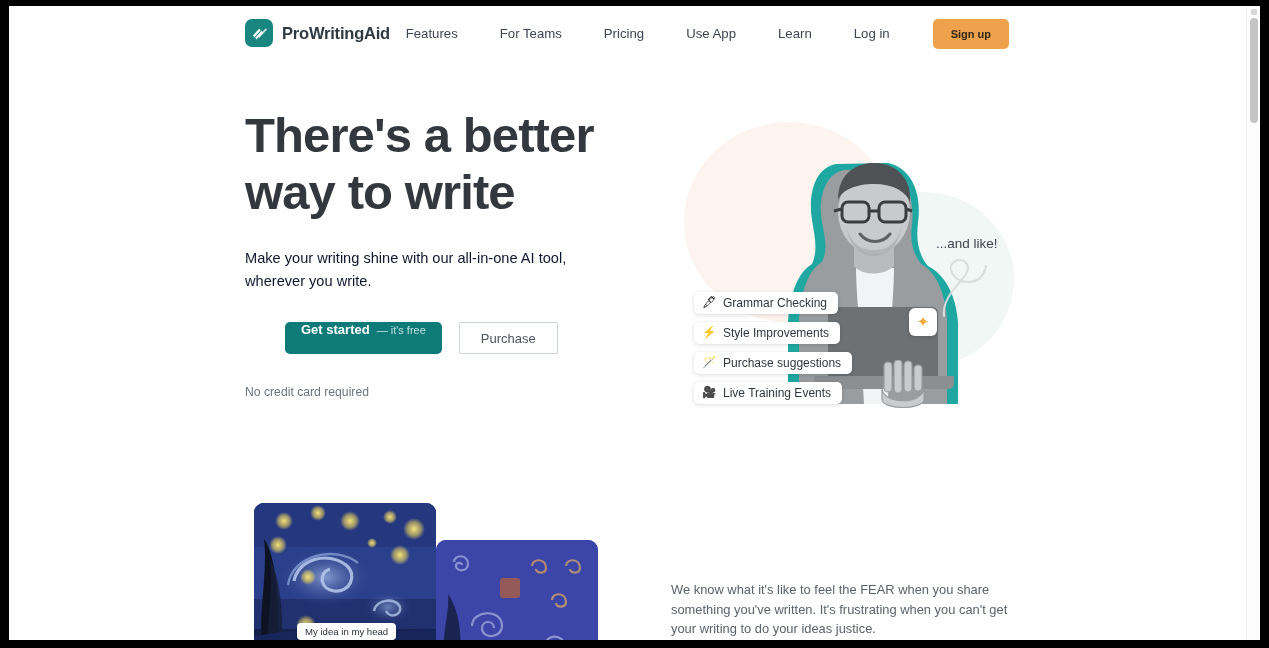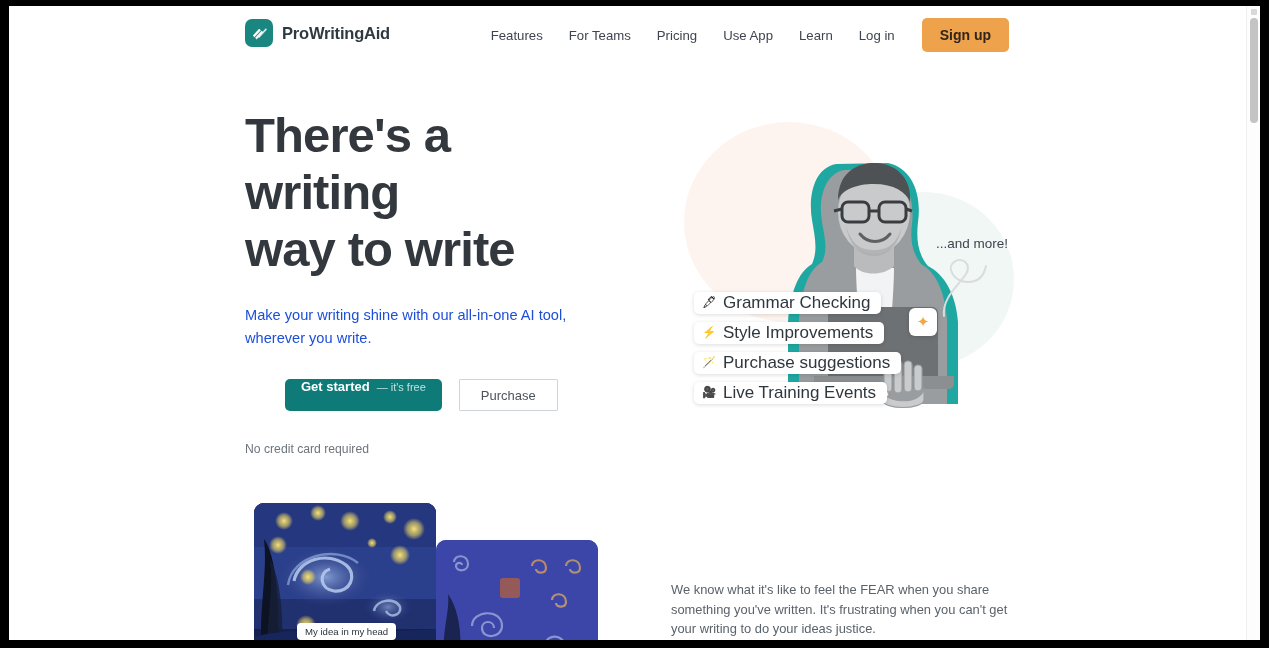--- a/index.html
+++ b/index.html
@@ -92,35 +92,35 @@
     color: #2f3a40;
     letter-spacing: -0.2px;
   }
 
   #nav {
     position: absolute;
     right: 237px;
     top: 12px;
     display: flex;
     align-items: center;
-    gap: 0px;
+    gap: 16px;
   }
   .nav-link {
     font-size: 13.2px;
     color: #3d4550;
     padding: 8px 13px;
     text-decoration: none;
     white-space: nowrap;
     cursor: pointer;
   }
   #signup-button {
     margin-left: 14px;
     background: #eda24b;
     color: #30251a;
-    font-size: 14px;
+    font-size: 11px;
     font-weight: bold;
     border: none;
     border-radius: 5px;
     padding: 9px 18px;
     cursor: pointer;
     font-family: "Liberation Sans", sans-serif;
   }
 
   
   #hero {
@@ -141,21 +141,21 @@
     font-size: 49px;
     line-height: 57px;
     font-weight: bold;
     color: #32383d;
     letter-spacing: -0.9px;
   }
   #hero-sub {
     margin-top: 26px;
     font-size: 14.6px;
     line-height: 23px;
-    color: #1d4ed8;
+    color: #0f172a;
     width: 330px;
   }
   #hero-actions {
     margin-top: 29px;
     display: flex;
     align-items: flex-end;
     gap: 17px;
     padding-left: 40px;
   }
   #get-started-button {
@@ -298,21 +298,21 @@
     padding: 0 11px 0 8px;
     align-self: flex-start;
   }
   .chip-icon {
     font-size: 11.5px;
     line-height: 1;
     width: 14px;
     text-align: center;
   }
   .chip-label {
-    font-size: 17px;
+    font-size: 12px;
     color: #2f373e;
     white-space: nowrap;
   }
 
   
   #section-two {
     position: absolute;
     left: 0;
     top: 456px;
     width: 1237px;
@@ -409,21 +409,21 @@
         <a class="nav-link">Learn</a>
         <a class="nav-link">Log in</a>
         <button id="signup-button">Sign up</button>
       </div>
     </div>
 
     <div id="hero">
 
       <div id="hero-copy">
         <h1 id="hero-title">
-          <span>There's a writing</span><br>
+          <span>There's a better</span><br>
           <span>way to write</span>
         </h1>
 
         <p id="hero-sub">Make your writing shine with our all-in-one AI tool, wherever you write.</p>
 
         <div id="hero-actions">
           <button id="get-started-button">
             <span id="get-started-label">Get started</span>
             <span id="get-started-note">— it's free</span>
           </button>
@@ -480,21 +480,21 @@
             <rect x="6" y="2" width="8" height="30" rx="4"></rect>
             <rect x="16" y="0" width="8" height="33" rx="4"></rect>
             <rect x="26" y="1" width="8" height="31" rx="4"></rect>
             <rect x="36" y="5" width="8" height="26" rx="4"></rect>
             <path d="M4 28 C4 44 44 46 46 28 L46 40 C44 50 6 50 4 40 Z"></path>
           </g>
         </svg>
 
         <div id="sparkle-badge">✦</div>
 
-        <div id="and-more-label">...and more!</div>
+        <div id="and-more-label">...and like!</div>
         <svg id="and-more-curve" viewBox="0 0 60 70">
           <path d="M12 64 C10 46 26 34 34 22 C40 12 30 4 22 10 C14 16 22 30 36 30 C46 30 52 24 54 14" fill="none" stroke="#d9dcdd" stroke-width="2" stroke-linecap="round"></path>
         </svg>
 
         <div id="feature-chips">
           <div class="feature-chip">
             <span class="chip-icon">🖋</span>
             <span class="chip-label">Grammar Checking</span>
           </div>
           <div class="feature-chip">

